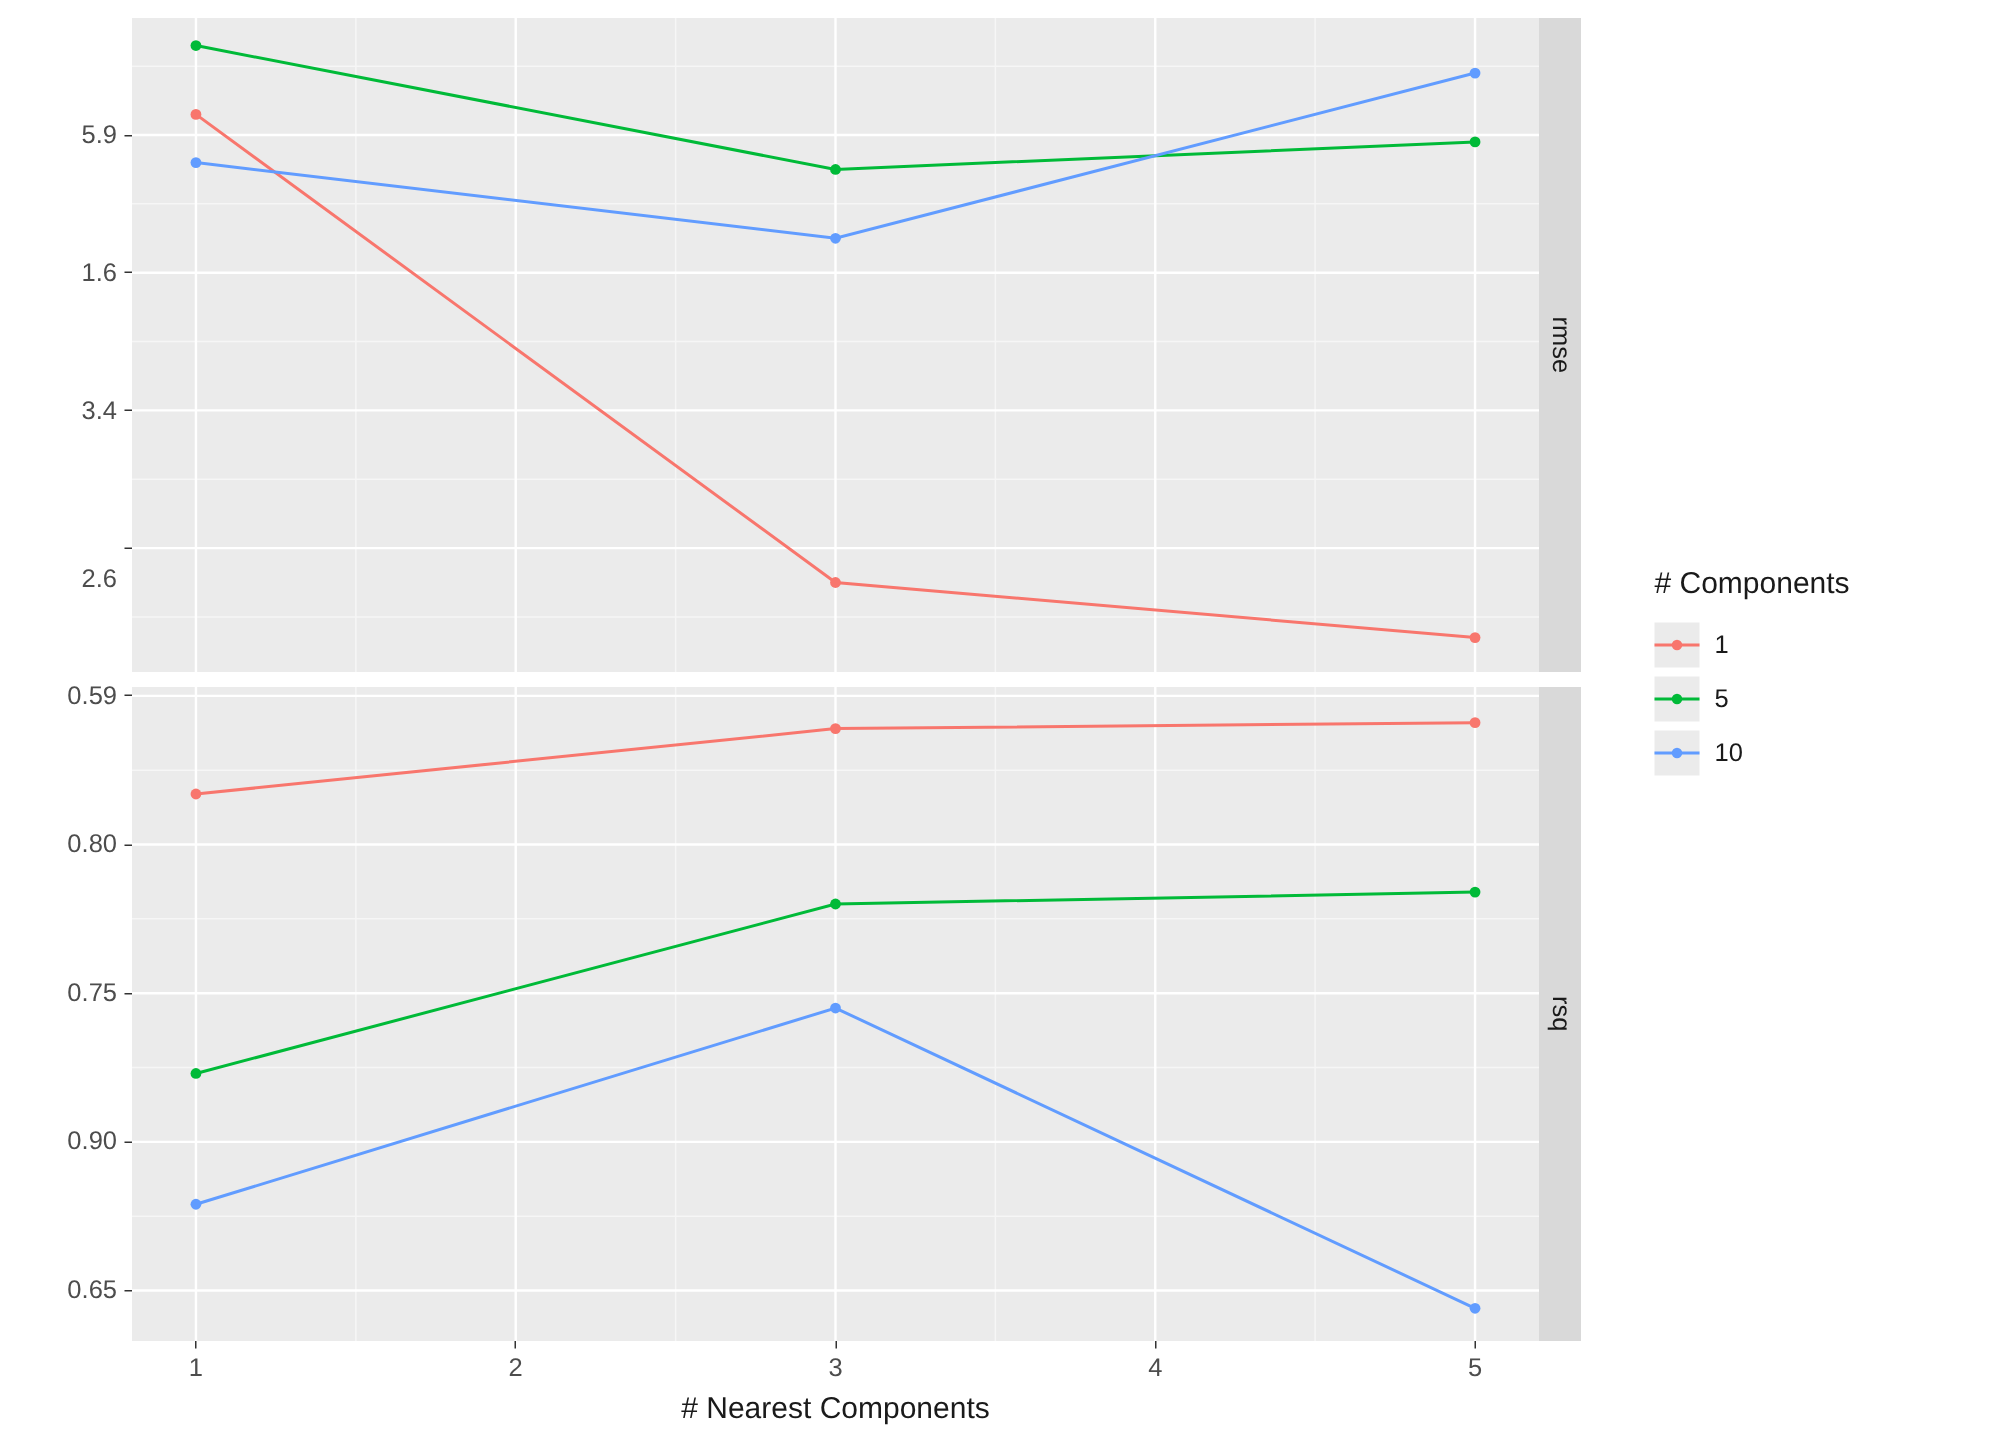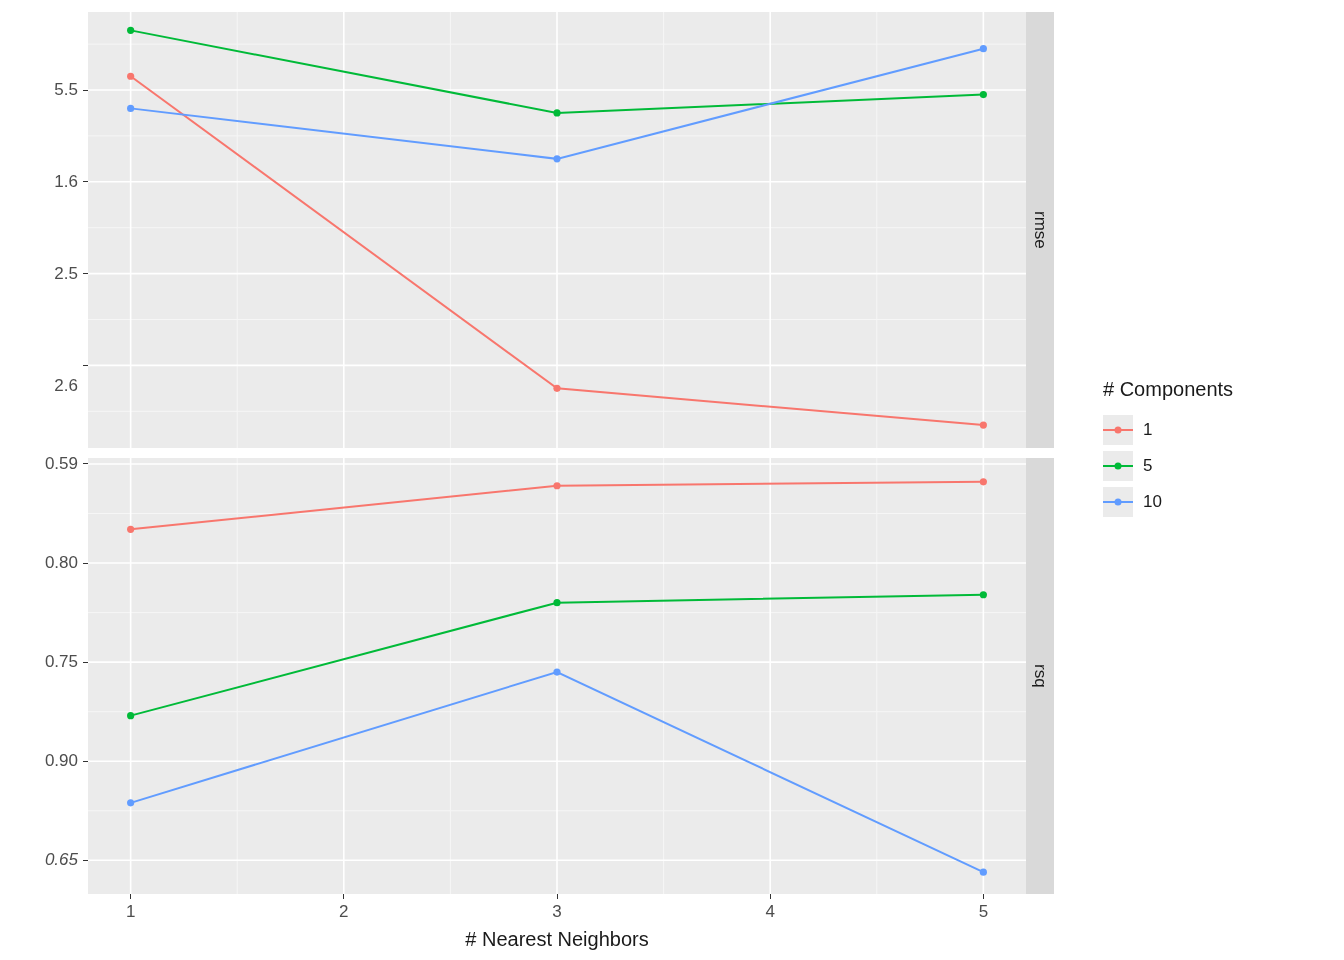--- a/index.html
+++ b/index.html
@@ -153,25 +153,25 @@
         <circle cx="469" cy="100.96842105263164" r="3.6" fill="#00ba38"></circle>
         <circle cx="895.3636363636363" cy="82.61052631578951" r="3.6" fill="#00ba38"></circle>
         <path d="M42.636363636363626 96.378947368421 L469 146.86315789473696 L895.3636363636363 36.715789473684254" fill="none" stroke="#619cff" stroke-width="2"></path>
         <circle cx="42.636363636363626" cy="96.378947368421" r="3.6" fill="#619cff"></circle>
         <circle cx="469" cy="146.86315789473696" r="3.6" fill="#619cff"></circle>
         <circle cx="895.3636363636363" cy="36.715789473684254" r="3.6" fill="#619cff"></circle>
       </svg>
   <div class="tick-mark-y" style="top: 352.889px;"></div>
       <div class="tick-y" style="top: 335px; margin-top: 39px;">2.6</div>
       <div class="tick-mark-y" style="top: 261.1px;"></div>
-      <div class="tick-y" style="top: 261.6px;">2.5</div>
+      <div class="tick-y" style="top: 261.6px;">3.4</div>
       <div class="tick-mark-y" style="top: 169.311px;"></div>
       <div class="tick-y" style="top: 169.811px;">1.6</div>
       <div class="tick-mark-y" style="top: 77.5211px;"></div>
-      <div class="tick-y" style="top: 78.0211px;">5.5</div>
+      <div class="tick-y" style="top: 78.0211px;">5.9</div>
     </div>
   <div class="strip" style="left:1026px; top:12px; width:28px; height:436px;">
     <span>rmse</span>
   </div>
 
   <div class="plot-area" style="left:88px; top:458px; width:938px; height:436px;">
     <div class="panel-bg"></div>
     <svg class="panel-svg" width="938" height="436">
         <line x1="0" x2="938" y1="352.7636363636363" y2="352.7636363636363" stroke="#f6f6f6" stroke-width="1"></line>
         <line x1="0" x2="938" y1="253.67272727272731" y2="253.67272727272731" stroke="#f6f6f6" stroke-width="1"></line>
@@ -198,21 +198,21 @@
         <path d="M42.636363636363626 257.6363636363637 L469 144.67272727272723 L895.3636363636363 136.7454545454545" fill="none" stroke="#00ba38" stroke-width="2"></path>
         <circle cx="42.636363636363626" cy="257.6363636363637" r="3.6" fill="#00ba38"></circle>
         <circle cx="469" cy="144.67272727272723" r="3.6" fill="#00ba38"></circle>
         <circle cx="895.3636363636363" cy="136.7454545454545" r="3.6" fill="#00ba38"></circle>
         <path d="M42.636363636363626 344.83636363636356 L469 214.0363636363636 L895.3636363636363 414.2" fill="none" stroke="#619cff" stroke-width="2"></path>
         <circle cx="42.636363636363626" cy="344.83636363636356" r="3.6" fill="#619cff"></circle>
         <circle cx="469" cy="214.0363636363636" r="3.6" fill="#619cff"></circle>
         <circle cx="895.3636363636363" cy="414.2" r="3.6" fill="#619cff"></circle>
       </svg>
   <div class="tick-mark-y" style="top: 401.809px;"></div>
-      <div class="tick-y" style="top: 402.309px; font-style: italic;">0.65</div>
+      <div class="tick-y" style="top: 402.309px;">0.65</div>
       <div class="tick-mark-y" style="top: 302.718px;"></div>
       <div class="tick-y" style="top: 303.218px;">0.90</div>
       <div class="tick-mark-y" style="top: 203.627px;"></div>
       <div class="tick-y" style="top: 204.127px;">0.75</div>
       <div class="tick-mark-y" style="top: 104.536px;"></div>
       <div class="tick-y" style="top: 105px;">0.80</div>
       <div class="tick-mark-y" style="top: 5.44545px;"></div>
       <div class="tick-y" style="top: 5.94545px;">0.59</div>
       <div class="tick-mark-x" style="left: 42.1364px;"></div>
       <div class="tick-x" style="left: 42.6364px;">1</div>
@@ -223,21 +223,21 @@
       <div class="tick-mark-x" style="left: 681.682px;"></div>
       <div class="tick-x" style="left: 682.182px;">4</div>
       <div class="tick-mark-x" style="left: 894.864px;"></div>
       <div class="tick-x" style="left: 895.364px;">5</div>
     </div>
   <div class="strip" style="left:1026px; top:458px; width:28px; height:436px;">
     <span>rsq</span>
   </div>
 
   <div class="axis-title-x" style="left:88px; width:938px; top:928px;">
-    <span># Nearest Neighbors</span>
+    <span># Nearest Components</span>
   </div>
 
   <div class="legend" style="left:1103px; top:378px;">
     <div class="legend-title"># Components</div>
     <div id="legend-items">
         <div class="legend-item">
           <div class="legend-key">
             <div class="hline" style="background: rgb(248, 118, 109);"></div>
             <div class="dot" style="background: rgb(248, 118, 109);"></div>
           </div>

